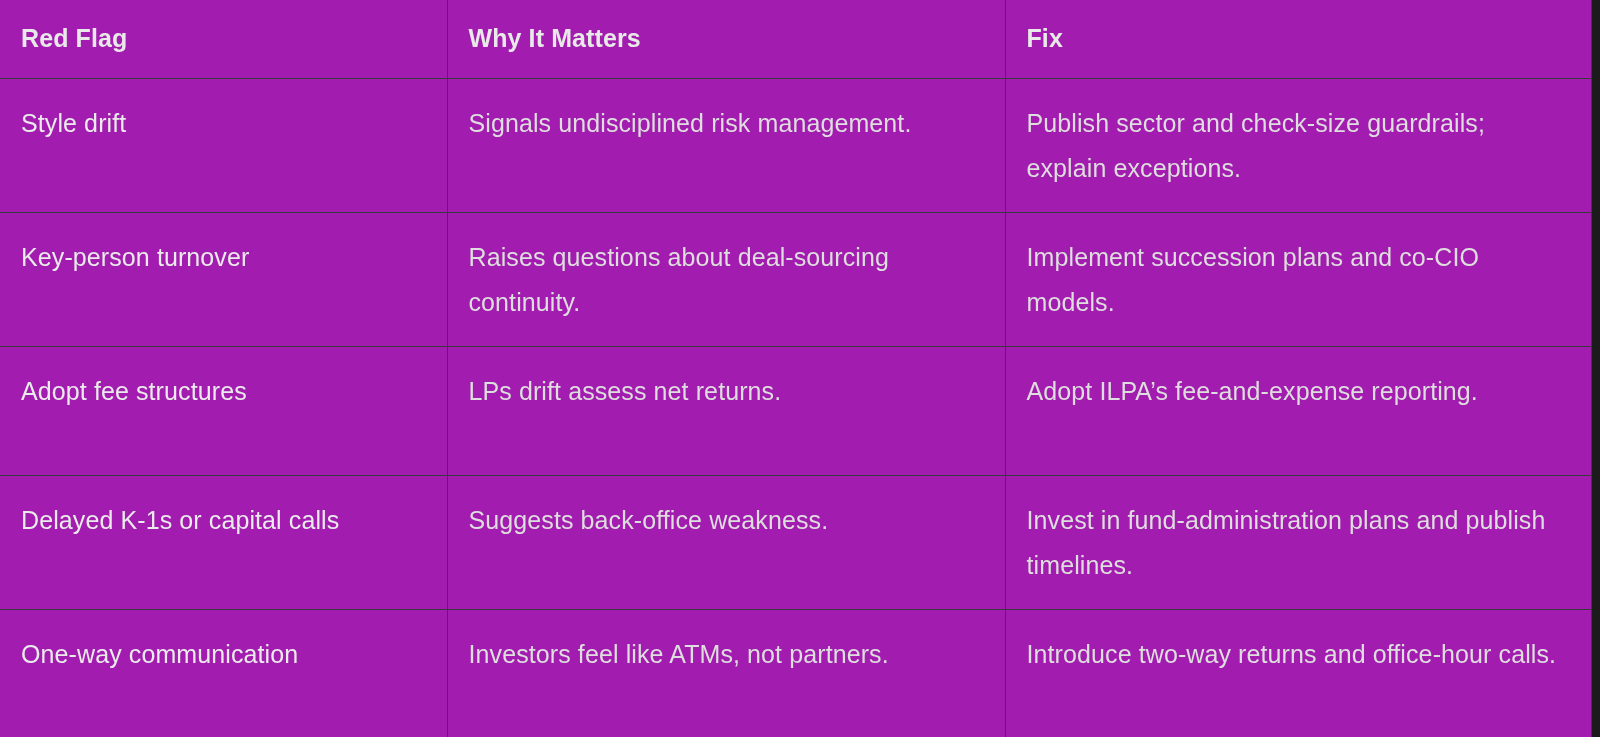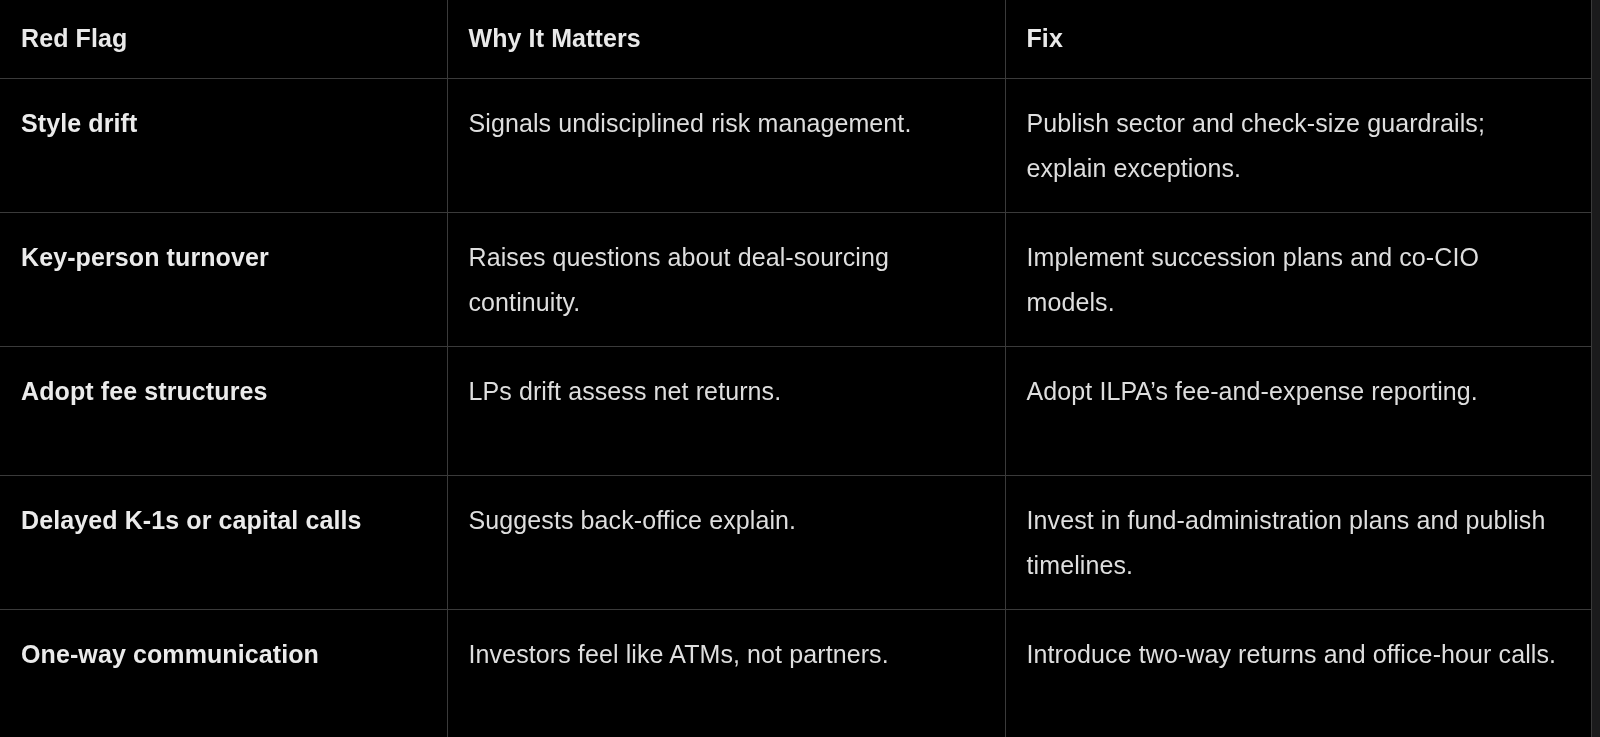--- a/index.html
+++ b/index.html
@@ -32,21 +32,21 @@
   }
 
   table.data-table col.c1 { width: 447px; }
   table.data-table col.c2 { width: 558px; }
   table.data-table col.c3 { width: 586px; }
 
   table.data-table th,
   table.data-table td {
     border: 1px solid #3a3a3a;
     border-left: none;
-    background: #000000;
+    background: #a21caf;
     vertical-align: top;
     padding: 22px 22px 22px 21px;
     text-align: left;
     font-size: 25px;
     line-height: 1.78;
     letter-spacing: 0.1px;
   }
 
   table.data-table tr > th:last-child,
   table.data-table tr > td:last-child {
@@ -63,21 +63,21 @@
   }
 
   table.data-table tbody td {
     color: #dedede;
     font-weight: normal;
     height: 84px;
   }
 
   table.data-table tbody td.col-flag {
     color: #ebebeb;
-    font-weight: bold;
+    font-weight: normal;
   }
 </style>
 </head>
 <body>
 
 <div class="table-viewport">
   <table class="data-table">
     <colgroup>
       <col class="c1">
         <col class="c2">
@@ -101,21 +101,21 @@
         <td>Raises questions about deal-sourcing continuity.</td>
         <td>Implement succession plans and co-CIO models.</td>
       </tr>
       <tr>
         <td class="col-flag">Adopt fee structures</td>
         <td>LPs drift assess net returns.</td>
         <td>Adopt ILPA’s fee-and-expense reporting.</td>
       </tr>
       <tr>
         <td class="col-flag">Delayed K-1s or capital calls</td>
-        <td>Suggests back-office explain.</td>
+        <td>Suggests back-office weakness.</td>
         <td>Invest in fund-administration plans and publish timelines.</td>
       </tr>
       <tr>
         <td class="col-flag">One-way communication</td>
         <td>Investors feel like ATMs, not partners.</td>
         <td>Introduce two-way returns and office-hour calls.</td>
       </tr>
     </tbody>
   </table>
 </div>

